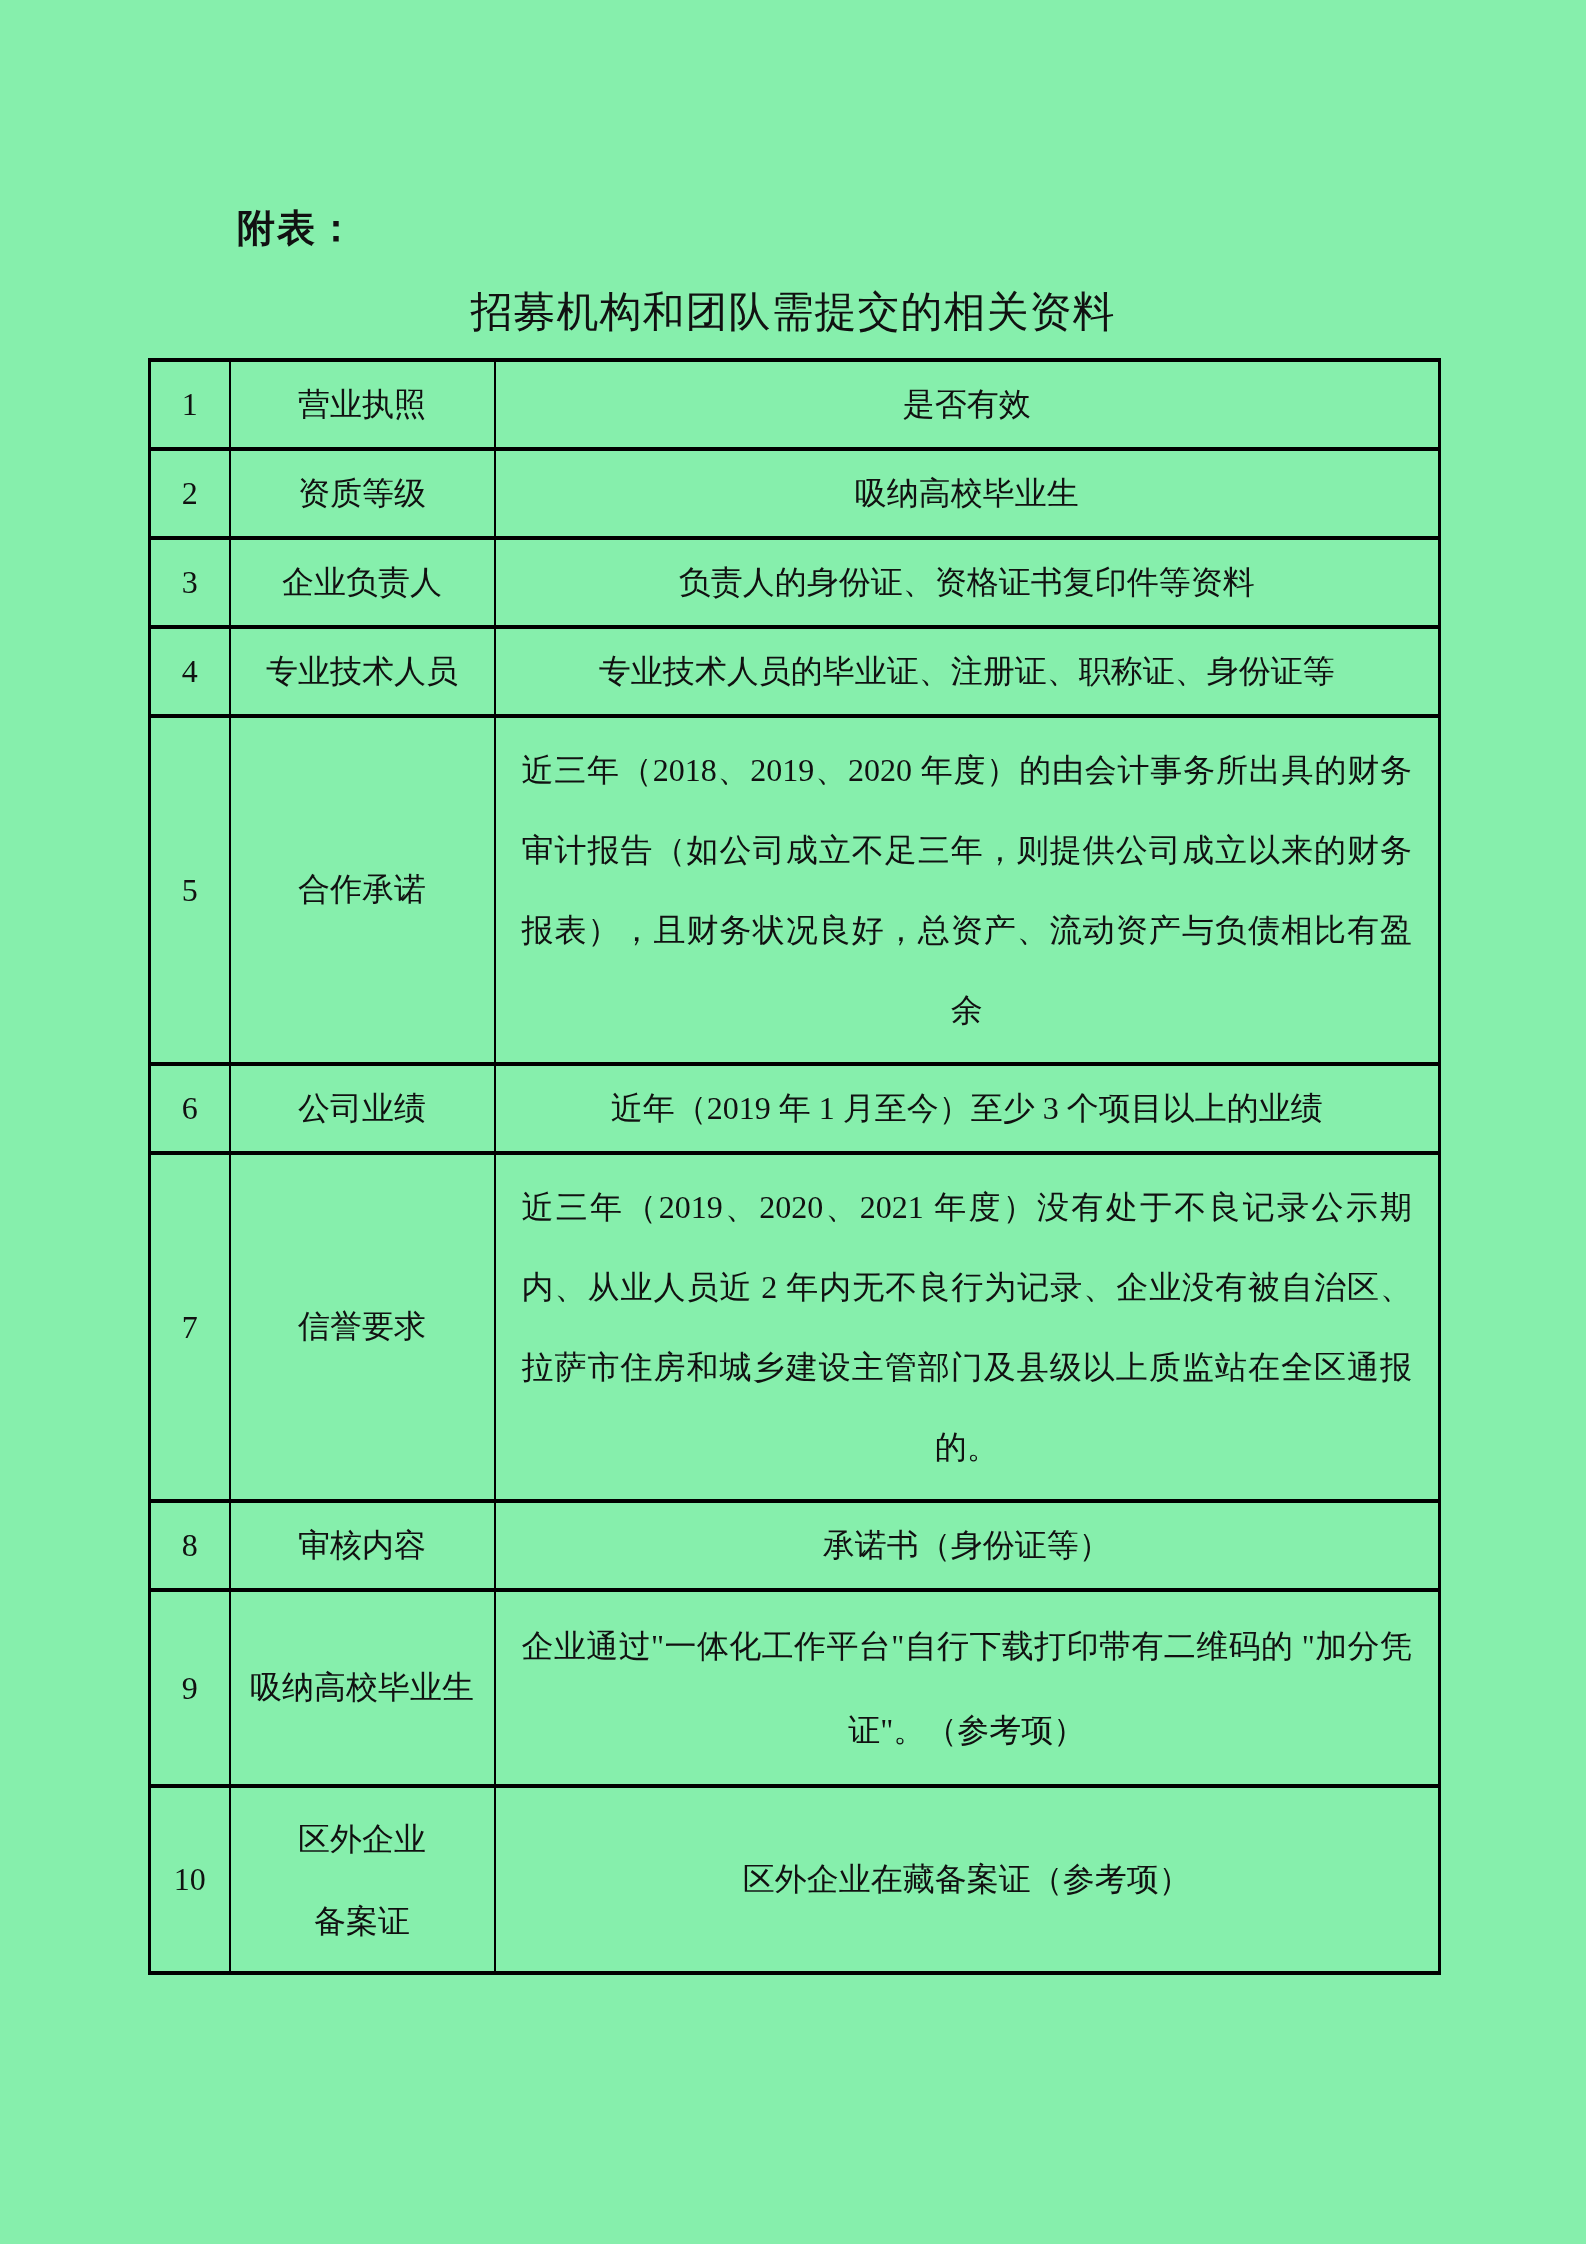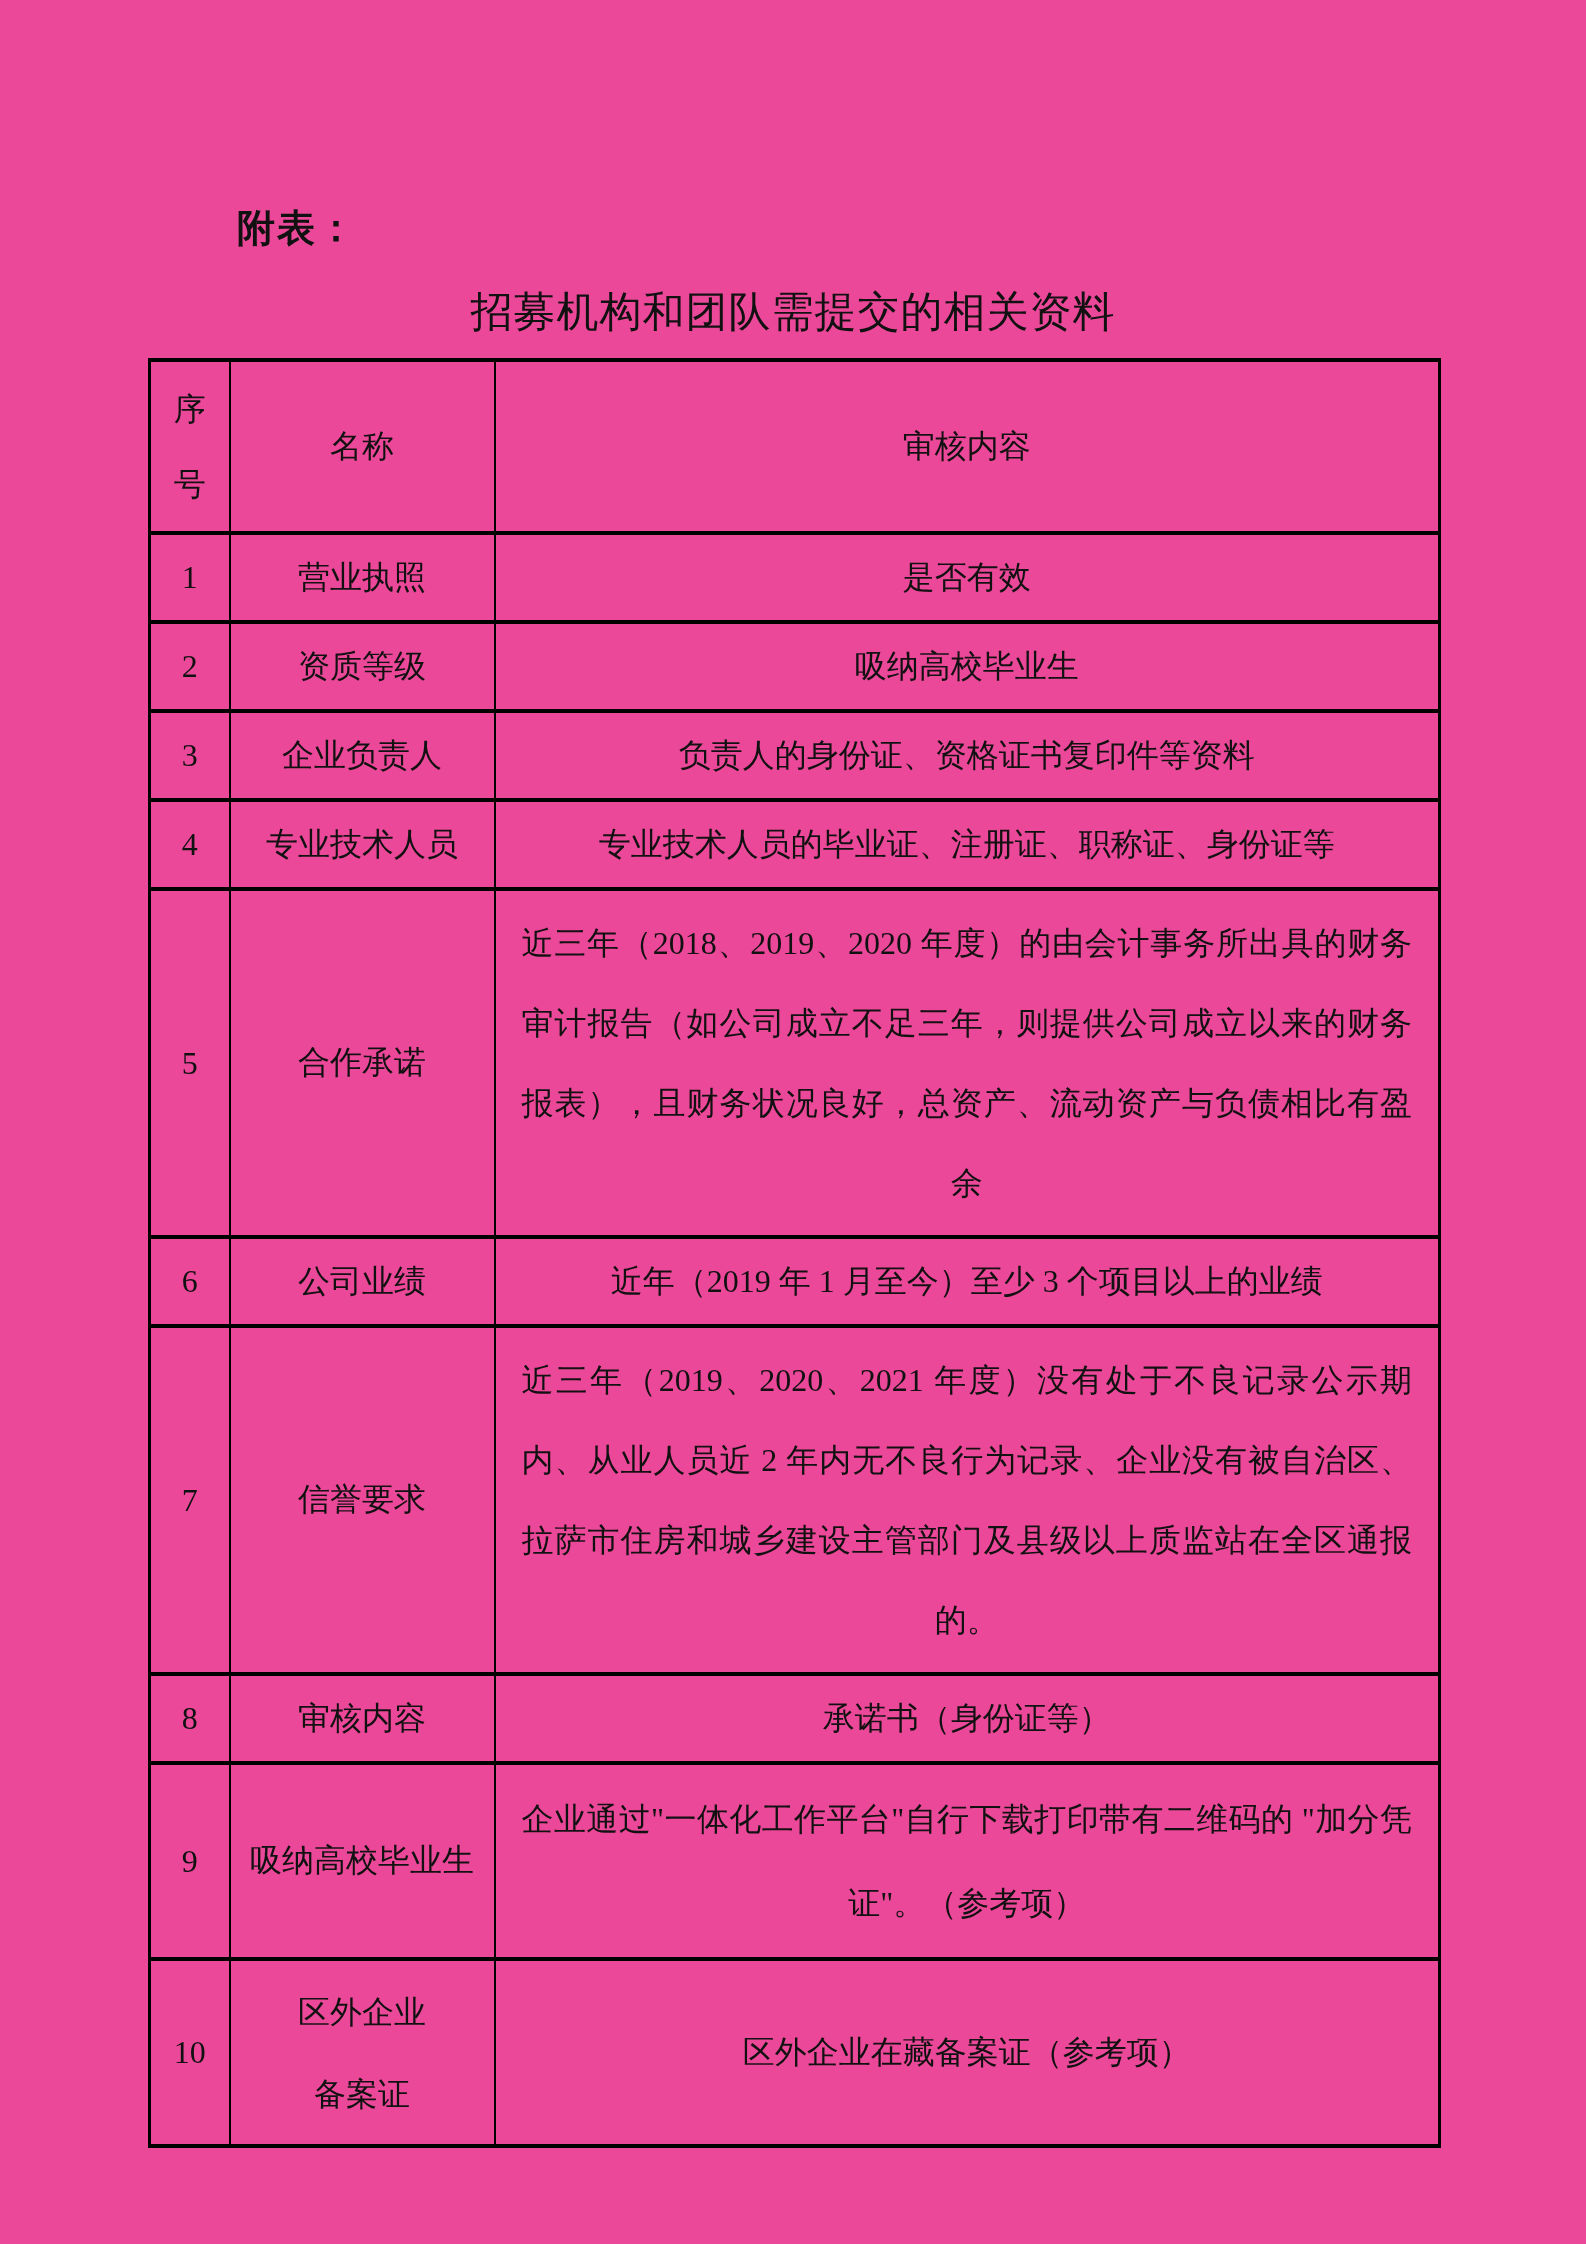--- a/index.html
+++ b/index.html
@@ -4,21 +4,21 @@
 <style>
   html, body {
     margin: 0;
     padding: 0;
     background: #ffffff;
   }
   .page {
     position: relative;
     width: 1586px;
     height: 2244px;
-    background: #ec4899;
+    background: #86efac;
     font-family: "Liberation Serif", "DejaVu Serif", serif;
     color: #111111;
     overflow: hidden;
   }
   .appendix-label {
     position: absolute;
     left: 237px;
     top: 203px;
     font-size: 38px;
     font-weight: bold;
@@ -88,27 +88,20 @@
   <div class="doc-title">招募机构和团队需提交的相关资料</div>
 
   <table class="main">
     <colgroup>
       <col style="width:80px">
       <col style="width:265px">
       <col style="width:945px">
     </colgroup>
 
     <tbody>
-        <tr class="rh-header">
-      <td>
-            <div class="index-header">序号</div>
-          </td>
-      <td><span>名称</span></td>
-      <td><span>审核内容</span></td>
-    </tr>
 
     <tr class="rh-s">
       <td>1</td>
       <td>营业执照</td>
       <td>是否有效</td>
     </tr>
 
     <tr class="rh-s">
       <td>2</td>
       <td>资质等级</td>

